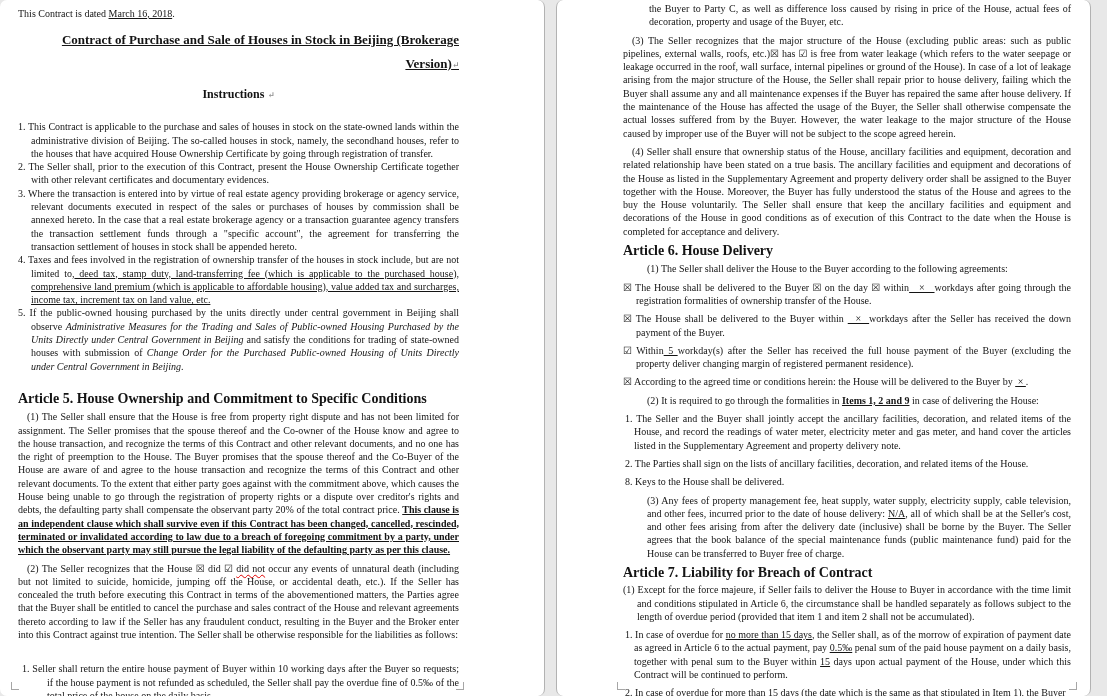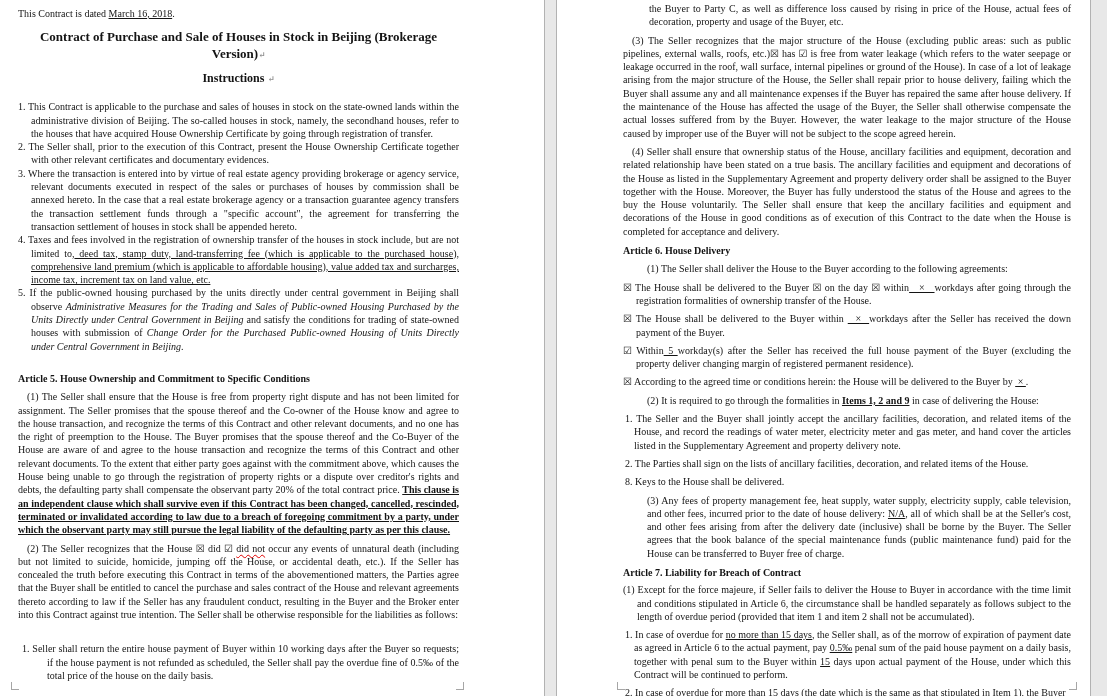--- a/index.html
+++ b/index.html
@@ -4,32 +4,32 @@
 <style>
   html,body{margin:0;padding:0;}
   body{
     width:1107px;height:696px;position:relative;overflow:hidden;
     background:#e8e8e8;
     font-family:"Liberation Serif","DejaVu Serif",serif;
     color:#141414;
   }
   .page{
     position:absolute;top:0;height:696px;background:#fff;box-sizing:border-box;
-    overflow:hidden;font-size:10px;line-height:13.3px;
+    overflow:hidden;font-size:10px;line-height:13.3px;border-radius:7px;
   }
   .page-left{left:0;width:545px;border-right:1px solid #b2b2b2;padding:3px 85px 0 18px;}
   .page-right{left:556px;width:535px;border-left:1px solid #b2b2b2;border-right:1px solid #b2b2b2;padding:1px 19px 0 66px;}
   .gutter{position:absolute;top:0;height:696px;background:#e8e8e8;}
   .gutter-mid{left:545px;width:11px;}
   .gutter-right{left:1091px;width:16px;}
   .blk{text-align:justify;}
   .dateline{margin-top:4px;}
-  .title{margin-top:8px;text-align:center;font-weight:bold;font-size:13px;line-height:17px;}
-  .subtitle{margin-top:6px;text-align:center;font-weight:bold;font-size:12px;line-height:16px;}
-  .heading{font-weight:bold;font-size:10px;text-align:left;margin-top:6px;}
+  .title{margin-top:8px;text-align:right;font-weight:bold;font-size:13px;line-height:24px;text-decoration:underline;}
+  .subtitle{margin-top:6px;text-align:center;font-weight:bold;font-size:12px;line-height:23px;}
+  .heading{font-weight:bold;font-size:14px;text-align:left;margin-top:6px;}
   .hgap{margin-top:19px;}
   .para{margin-top:5px;text-indent:9px;}
   .flat{margin-top:5px;margin-left:24px;}
   .hang{margin-top:4px;padding-left:14px;text-indent:-14px;}
   .li{margin-top:0;padding-left:13px;text-indent:-13px;}
   .li2{margin-top:21px;margin-left:4px;padding-left:25px;text-indent:-25px;}
   .li3{margin-top:5px;margin-left:2px;padding-left:9px;text-indent:-9px;}
   .cb{margin-top:5px;padding-left:13px;text-indent:-13px;}
   .cont{margin-top:1px;padding-left:26px;}
   .tight{margin-top:13px;}

